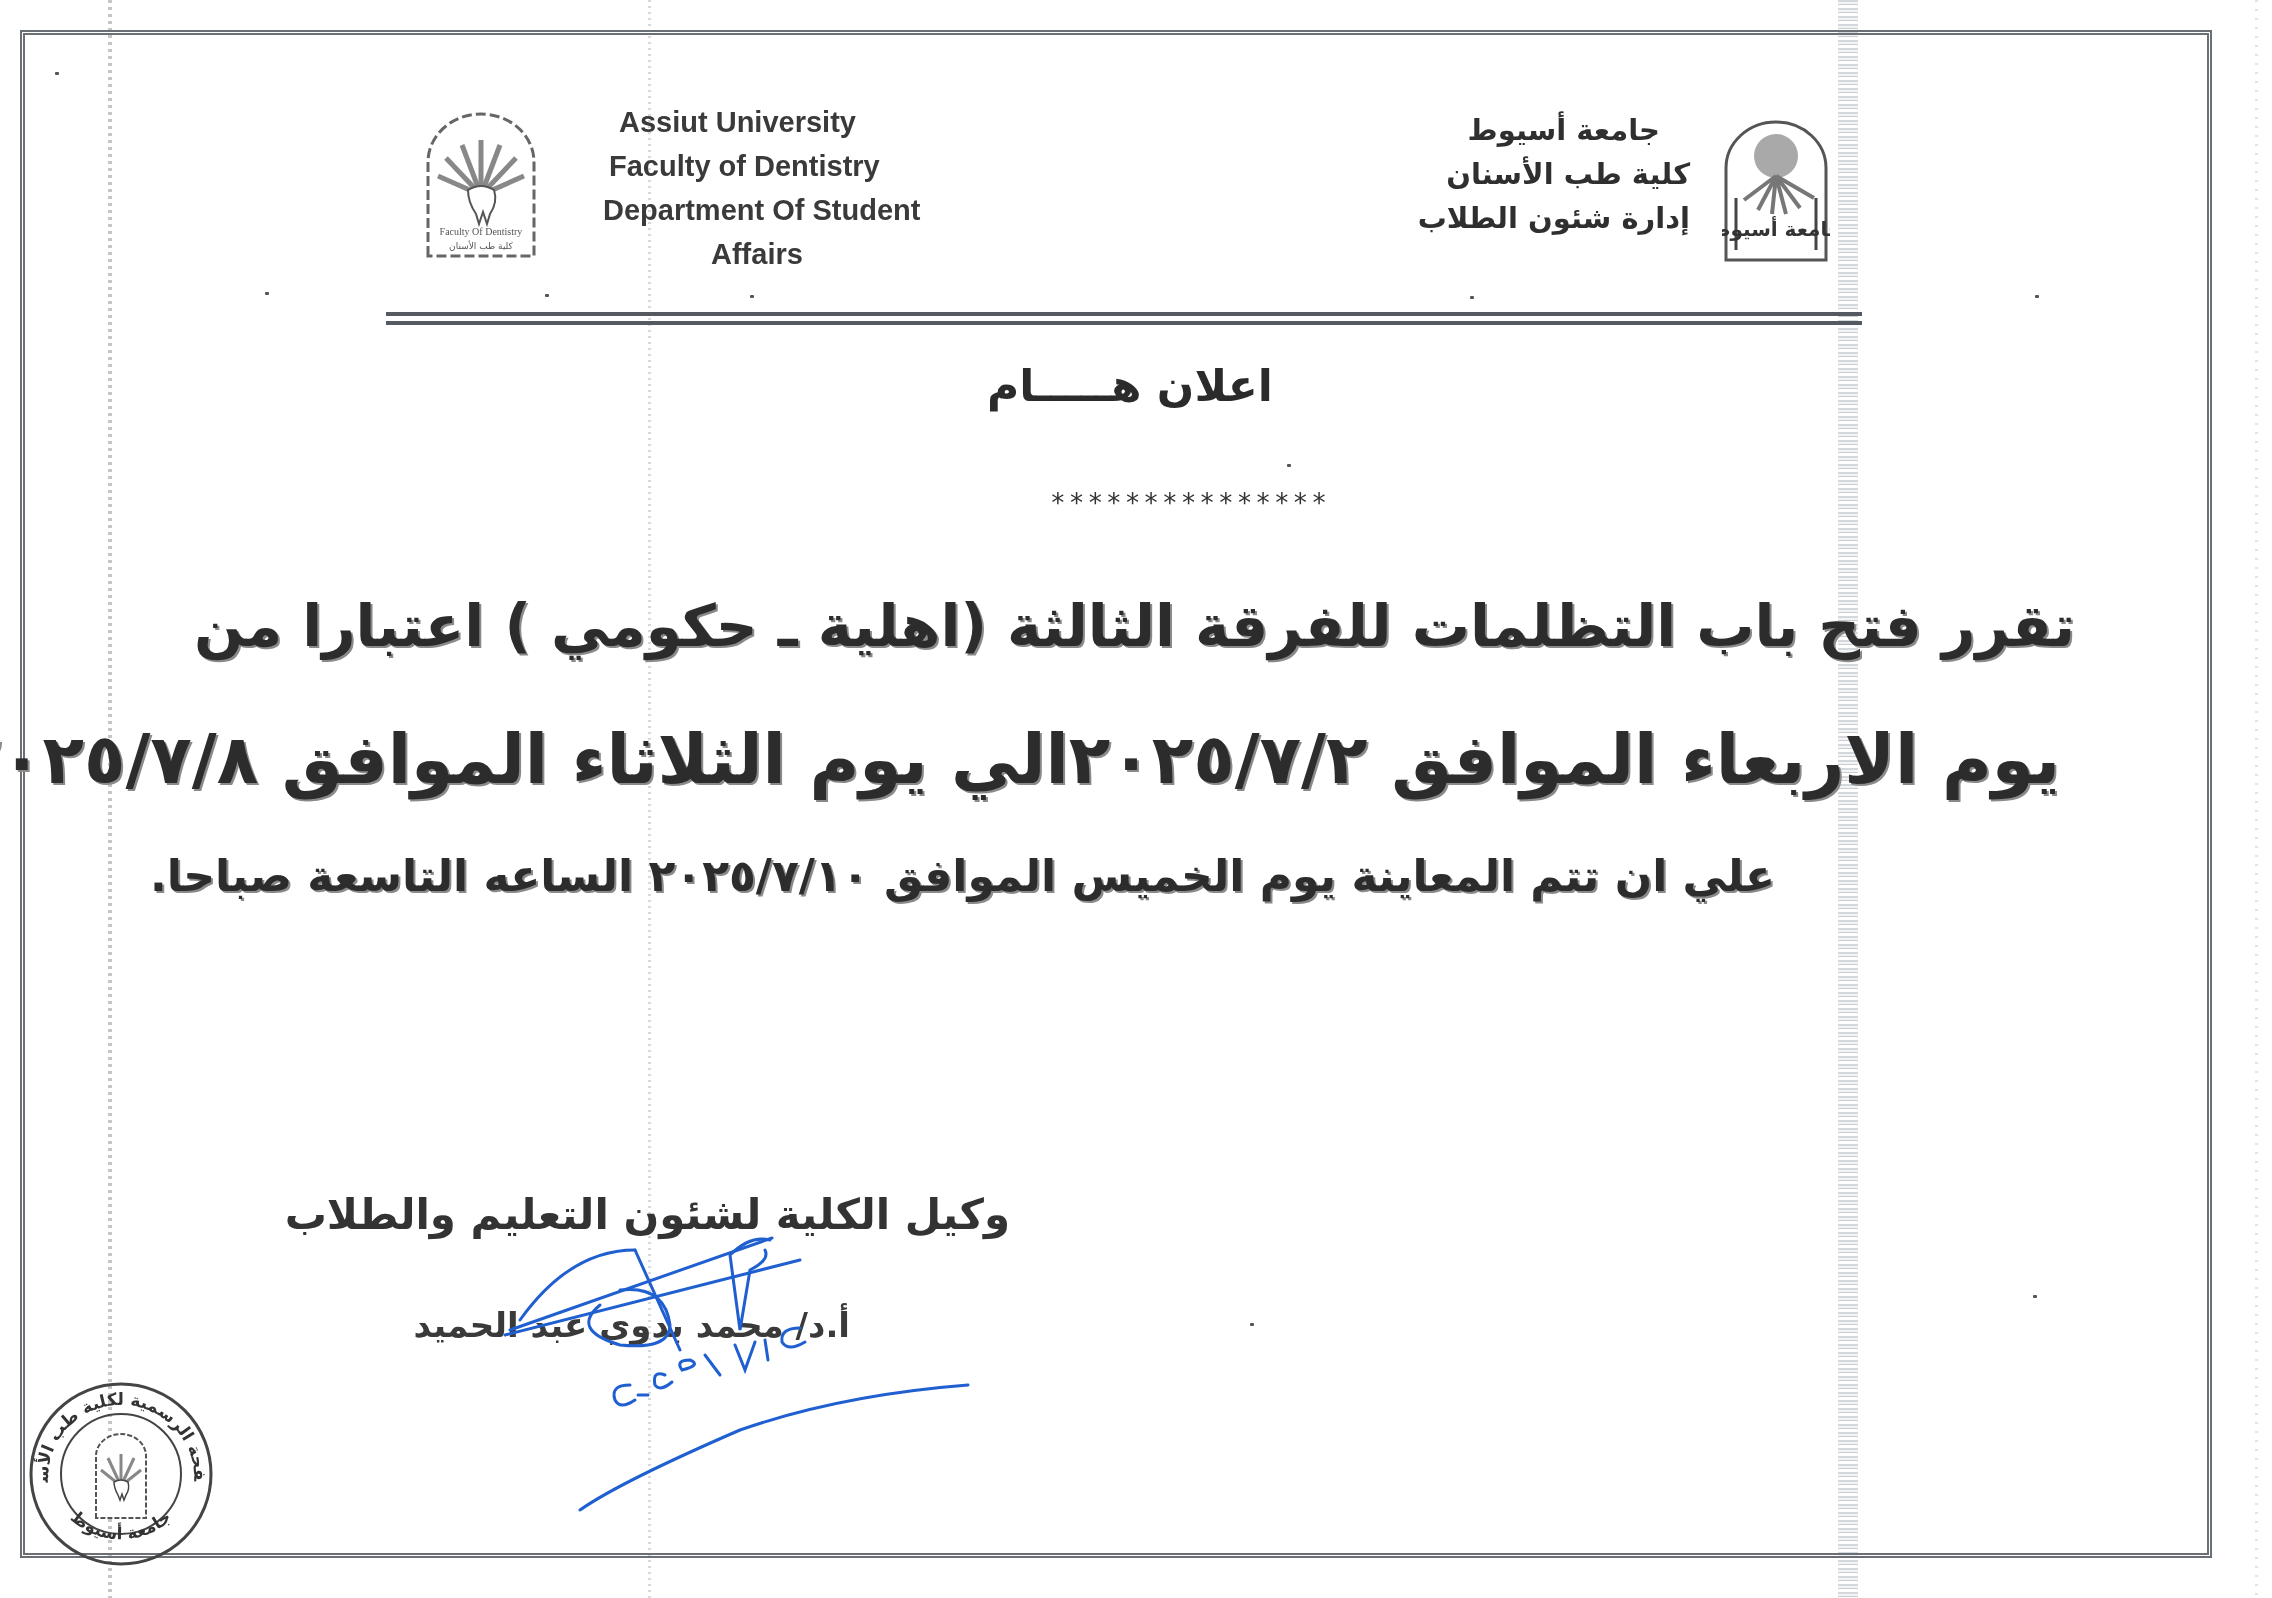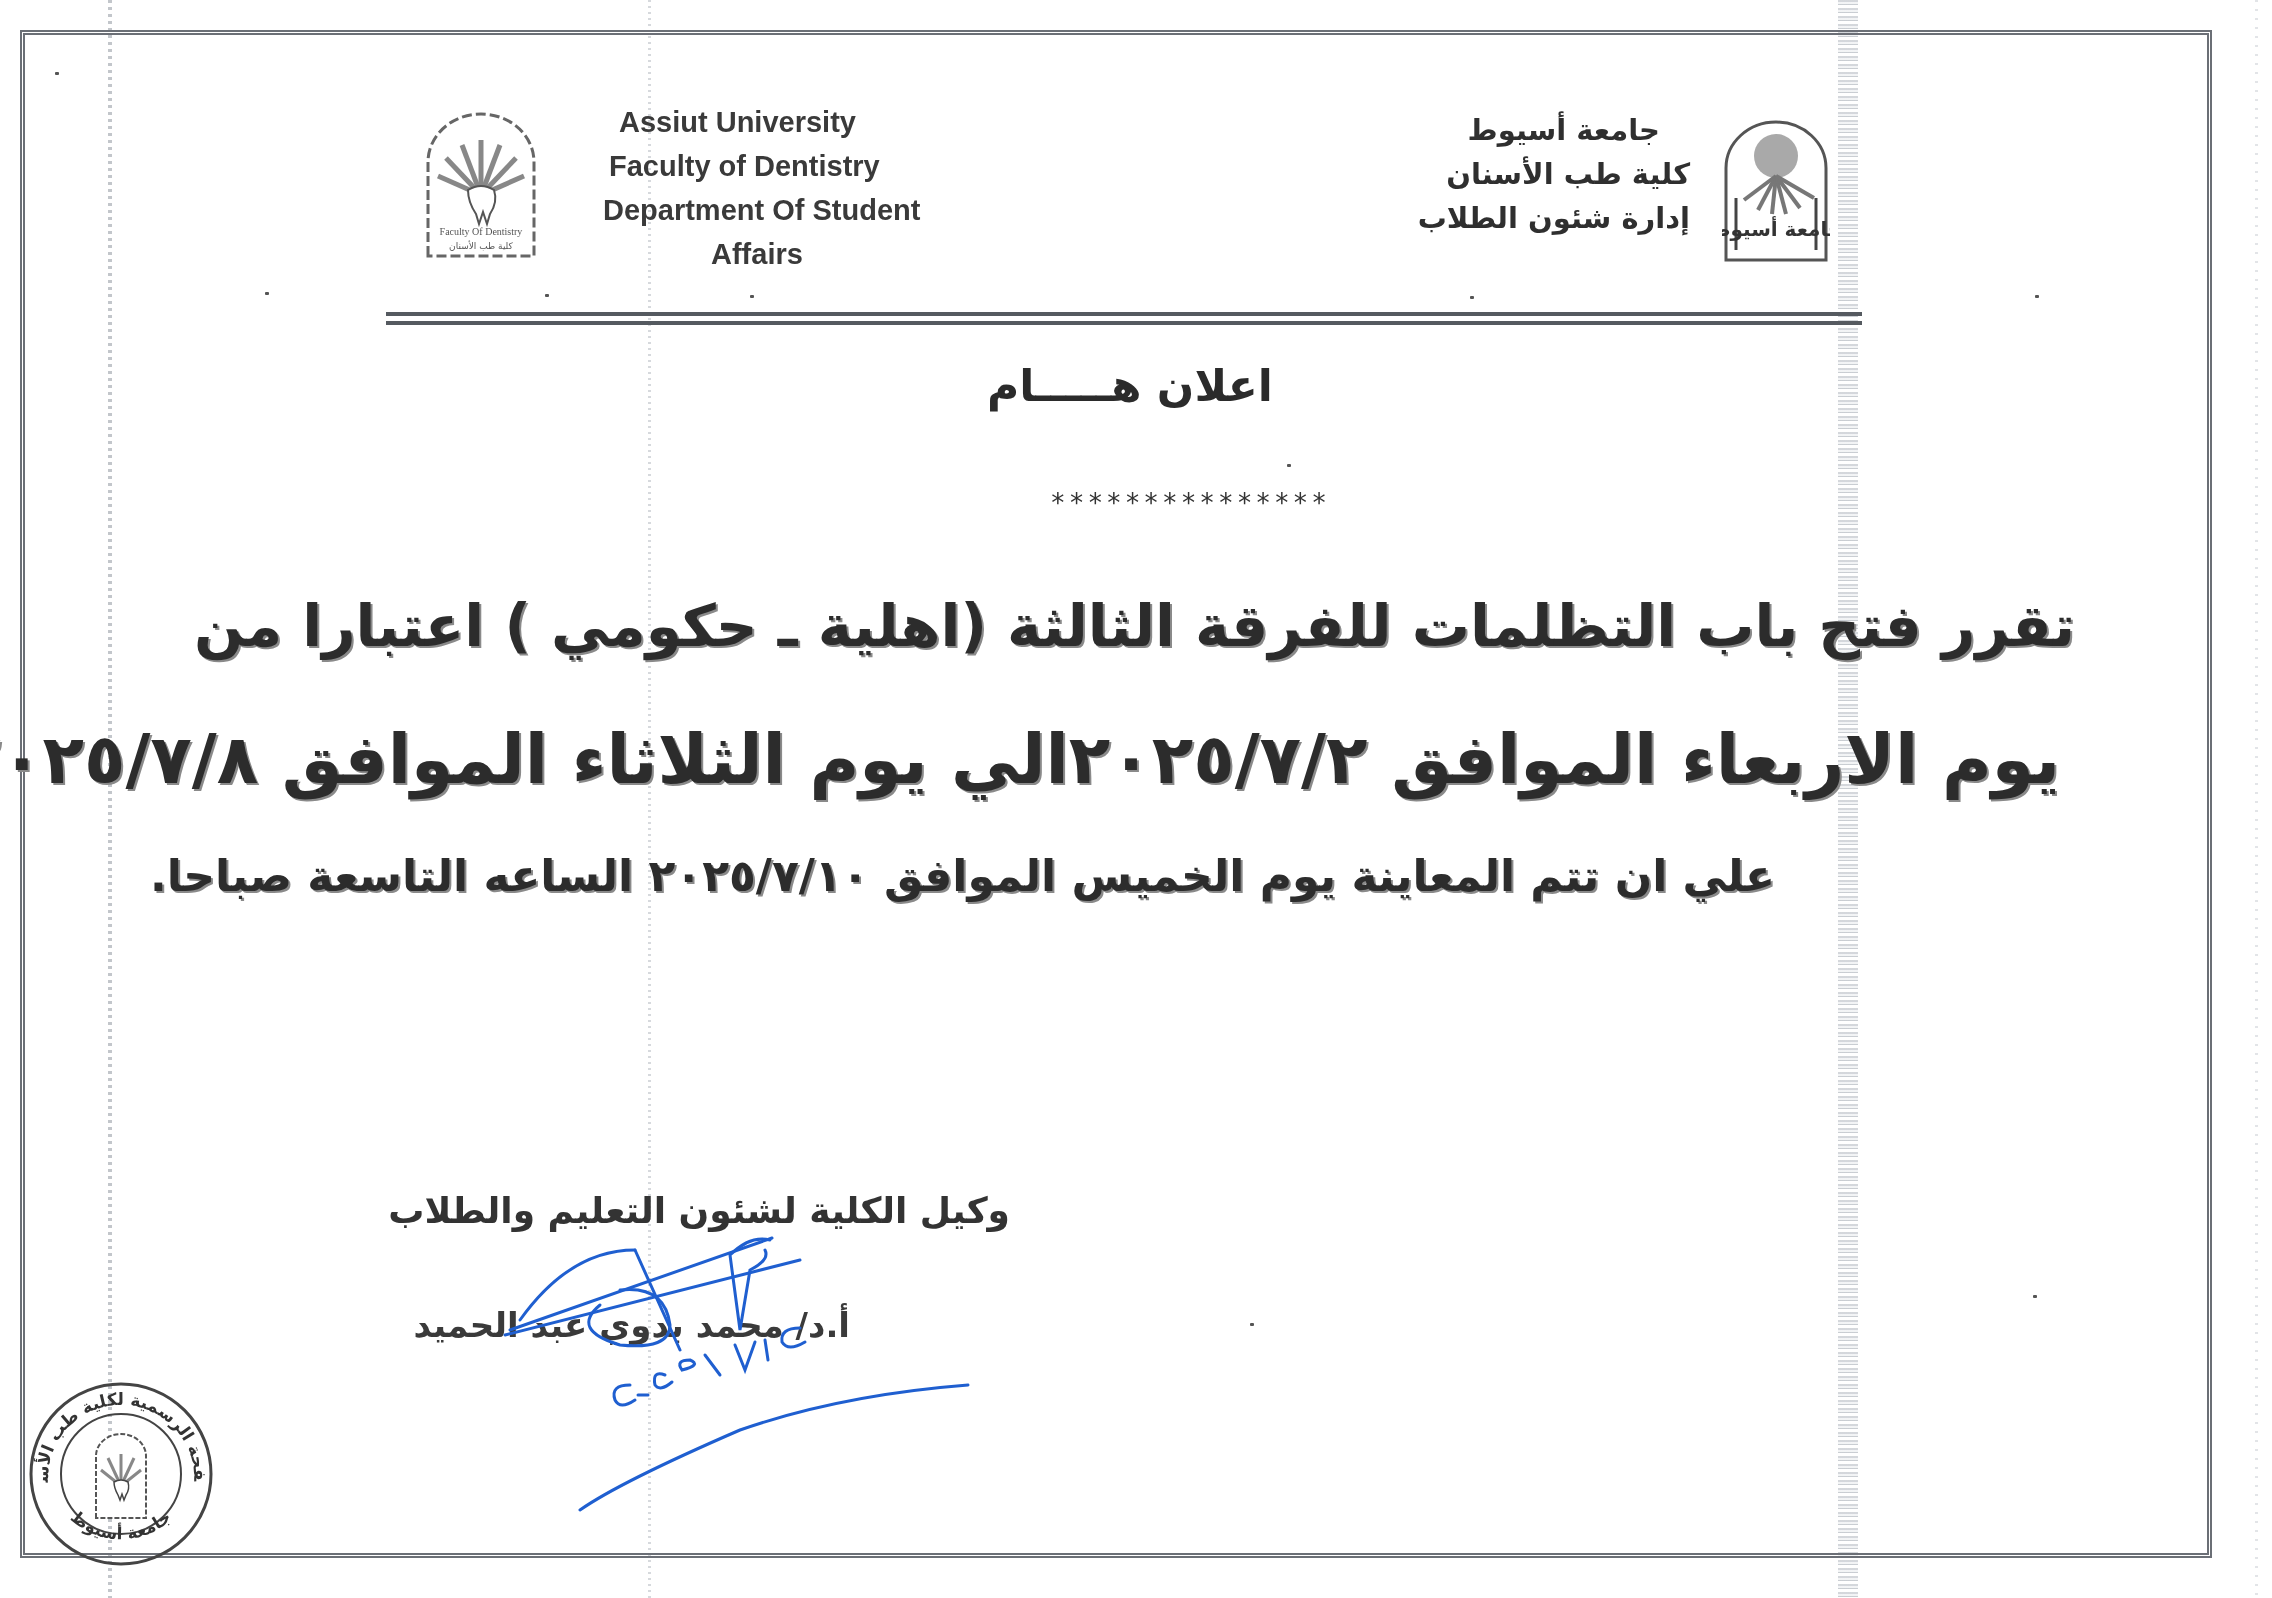--- a/index.html
+++ b/index.html
@@ -53,21 +53,21 @@
     position:absolute; direction:rtl; text-align:left; white-space:nowrap;
     font-family:"DejaVu Sans", sans-serif; font-weight:bold; color:#2c2c2c;
     text-shadow: 2px 2px 0 #8a8a8a;
   }
   .bl1 { left:385px; top:592px; width:1690px; font-size:58px; }
   .bl2 { left:300px; top:720px; width:1760px; font-size:68px; }
   .bl3 { left:150px; top:850px; width:1990px; font-size:44px; }
 
   .sig-title {
     position:absolute; left:320px; top:1190px; width:690px; direction:rtl; text-align:right;
-    font-family:"DejaVu Sans", sans-serif; font-size:36px; font-weight:bold; color:#333; white-space:nowrap;
+    font-family:"DejaVu Sans", sans-serif; font-size:42px; font-weight:bold; color:#333; white-space:nowrap;
   }
   .sig-name {
     position:absolute; left:430px; top:1305px; width:420px; direction:rtl; text-align:right;
     font-family:"DejaVu Sans", sans-serif; font-size:34px; font-weight:bold; color:#3a3a3a; white-space:nowrap;
   }
   .signature { position:absolute; left:420px; top:1220px; width:600px; height:300px; }
 
   .stamp { position:absolute; left:26px; top:1378px; width:190px; height:192px; }
   .stamp-text { font-family:"DejaVu Sans", sans-serif; font-weight:bold; font-size:17px; fill:#333; }
 

